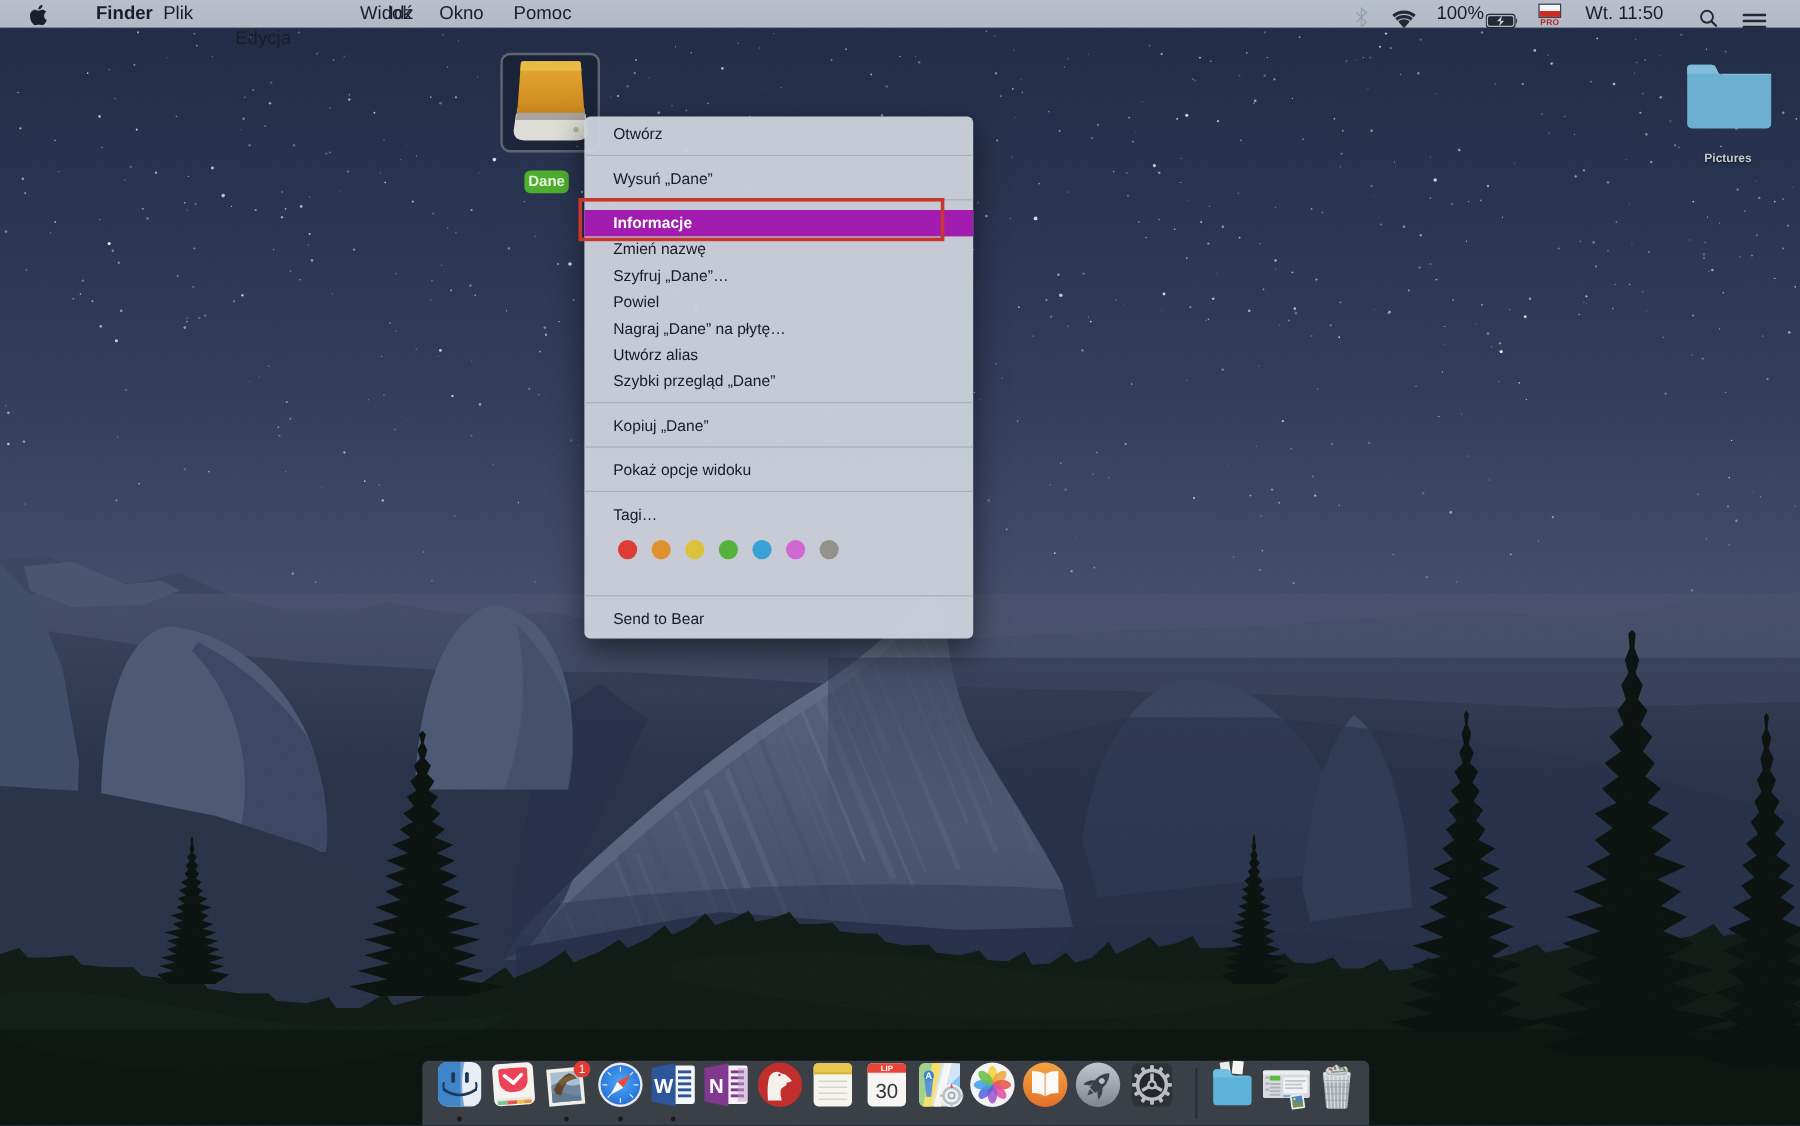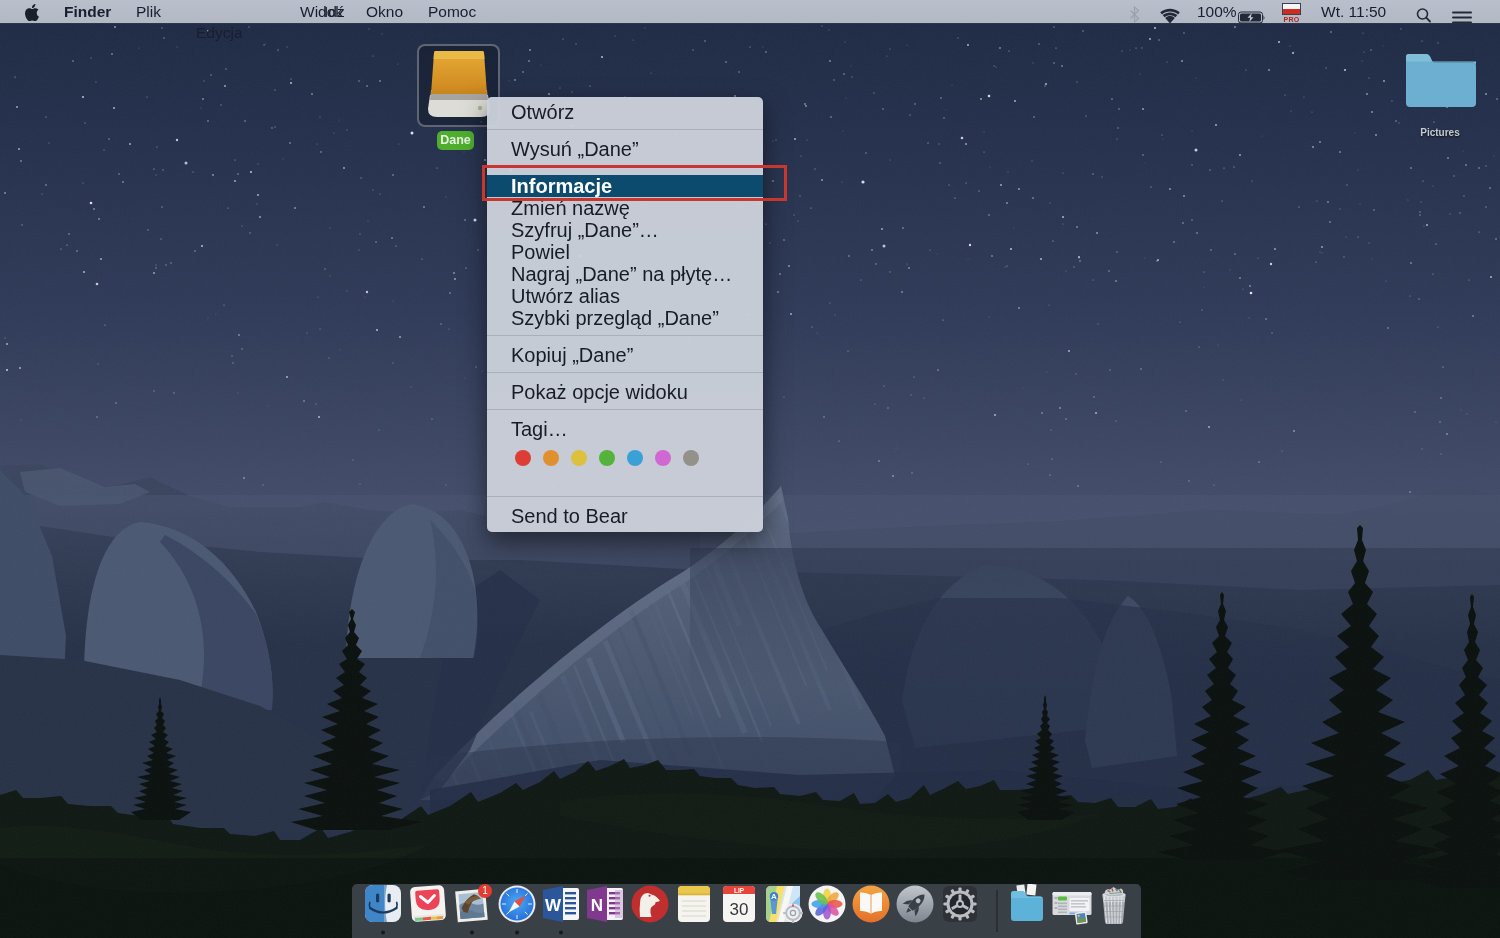--- a/index.html
+++ b/index.html
@@ -3,35 +3,35 @@
 <meta charset="utf-8">
 <style>
   html,body{margin:0;padding:0;}
   body{width:1500px;height:938px;overflow:hidden;position:relative;
        font-family:"Liberation Sans",sans-serif;background:#2a3550;}
   #wall{position:absolute;left:0;top:0;}
   #menubar{position:absolute;left:0;top:0;width:1500px;height:23px;
     background:linear-gradient(#bac0cb,#b2b8c4);box-shadow:0 1px 0 rgba(55,62,80,0.55);
     color:#191e2d;font-size:15.5px;}
   #menubar .l{position:absolute;top:0;height:23px;line-height:23px;white-space:nowrap;}
-  #ctxmenu{position:absolute;left:487px;top:97px;width:276px;box-sizing:border-box;
+  #ctxmenu{position:absolute;left:487px;top:97px;width:324px;box-sizing:border-box;
     background:rgba(202,207,217,0.97);border-radius:5px;
     box-shadow:0 10px 26px rgba(0,0,0,0.5);
-    font-size:20px;color:#171c28;padding:4px 0 5px 0;}
+    font-size:13px;color:#171c28;padding:4px 0 5px 0;}
   .mi{height:22px;line-height:22px;padding-left:24px;white-space:nowrap;}
   .msep{height:1px;background:#aaafba;margin:6px 0 8px 0;}
-  .hi{background:#0c4a6e;color:#fff;font-weight:bold;}
+  .hi{background:#a21caf;color:#fff;font-weight:bold;}
   #redbox{position:absolute;left:482px;top:165px;width:305px;height:36px;
     border:3px solid #c8372d;box-sizing:border-box;}
   .tagdots{display:flex;gap:12px;margin:10px 0 30px 0;padding-left:28px;}
   .td{width:16px;height:16px;border-radius:50%;}
   #drivesel{position:absolute;left:417px;top:44px;width:83px;height:83px;
     background:rgba(10,16,28,0.36);border:2px solid rgba(108,114,126,0.85);
     border-radius:8px;box-sizing:border-box;}
-  #danelab{position:absolute;left:437px;top:131px;width:37px;height:19px;
+  #danelab{position:absolute;left:437px;top:142px;width:37px;height:19px;
     background:#4fae2e;border-radius:5px;color:#e9f3e4;font-weight:bold;
     font-size:12.5px;text-align:center;line-height:19px;}
   #piclab{position:absolute;left:1390px;top:127px;width:100px;text-align:center;
     color:#c6cad2;font-weight:bold;font-size:10px;text-shadow:0 1px 2px rgba(0,0,0,0.8);}
   #dock{position:absolute;left:352px;top:884px;width:789px;height:54px;
     background:rgba(61,66,74,0.95);border-radius:5px 5px 0 0;}
 </style>
 </head>
 <body>
 <svg id="wall" width="1500" height="938" viewBox="0 0 1500 938">
@@ -793,21 +793,21 @@
       <path fill="#0a100d" d="M1472,594 L1474,597 L1473,607 L1476,615 L1474,624 L1478,632 L1475,642 L1480,650 L1476,660 L1483,668 L1478,677 L1487,685 L1479,695 L1488,703 L1480,713 L1492,721 L1482,731 L1495,738 L1484,748 L1496,756 L1485,766 L1503,774 L1487,784 L1503,792 L1489,801 L1511,809 L1491,819 L1511,827 L1493,837 L1512,845 L1495,854 L1516,862 L1496,872 L1524,880 L1502,888 L1442,888 L1415,880 L1448,872 L1423,862 L1449,854 L1433,845 L1451,837 L1429,827 L1453,819 L1440,809 L1455,801 L1436,792 L1457,784 L1440,774 L1459,766 L1444,756 L1460,748 L1451,738 L1462,731 L1452,721 L1464,713 L1455,703 L1465,695 L1459,685 L1466,677 L1462,668 L1468,660 L1464,650 L1469,642 L1467,632 L1470,624 L1468,615 L1471,607 L1470,597 Z"></path>
     </g>
 <rect x="0" y="23" width="1500" height="915" filter="url(#gr)" opacity="0.045"></rect>
 </svg>
 <div id="menubar">
   <svg style="position:absolute;left:25px;top:3.5px" width="15" height="17" viewBox="0 0 15 17">
     <g transform="scale(0.0172)" fill="#1a1f2c">
       <path d="M788.1 340.9c-5.8 4.5-108.2 62.2-108.2 190.5 0 148.4 130.3 200.9 134.2 202.2-.6 3.2-20.7 71.9-68.7 141.9-42.8 61.6-87.5 123.1-155.5 123.1s-85.5-39.5-164-39.5c-76.5 0-103.7 40.8-165.9 40.8s-105.6-57-155.5-127C46.7 790.7 0 663 0 541.8c0-194.4 126.4-297.5 250.8-297.5 66.1 0 121.2 43.4 162.7 43.4 39.5 0 101.1-46 176.3-46 28.5 0 130.9 2.6 198.3 99.2zm-234-181.5c31.1-36.9 53.1-88.1 53.1-139.3 0-7.1-.6-14.3-1.9-20.1-50.6 1.9-110.8 33.7-147.1 75.8-28.5 32.4-55.1 83.6-55.1 135.5 0 7.8 1.3 15.6 1.9 18.1 3.2.6 8.4 1.3 13.6 1.3 45.4 0 102.5-30.4 135.5-71.3z"></path>
     </g>
   </svg>
-  <span class="l" style="left:64px;font-weight:bold;">Finder</span>
+  <span class="l" style="left:80px;font-weight:bold;">Finder</span>
   <span class="l" style="left:136px;">Plik</span>
   <span class="l" style="left:196px;margin-top:21px;">Edycja</span>
   <span class="l" style="left:255px;margin-left:45px;">Widok</span>
   <span class="l" style="left:324px;">Idź</span>
   <span class="l" style="left:366px;">Okno</span>
   <span class="l" style="left:428px;">Pomoc</span>
   <svg class="l" style="left:1129px;top:3px" width="11" height="17" viewBox="0 0 11 17">
     <path stroke="#99a1b1" stroke-width="1.2" fill="none" d="M1.5,4.5 L9.5,12.5 L5.5,16 L5.5,1 L9.5,4.5 L1.5,12.5"></path>
   </svg>
   <svg class="l" style="left:1158px;top:4.5px" width="24" height="16" viewBox="0 0 24 16">

